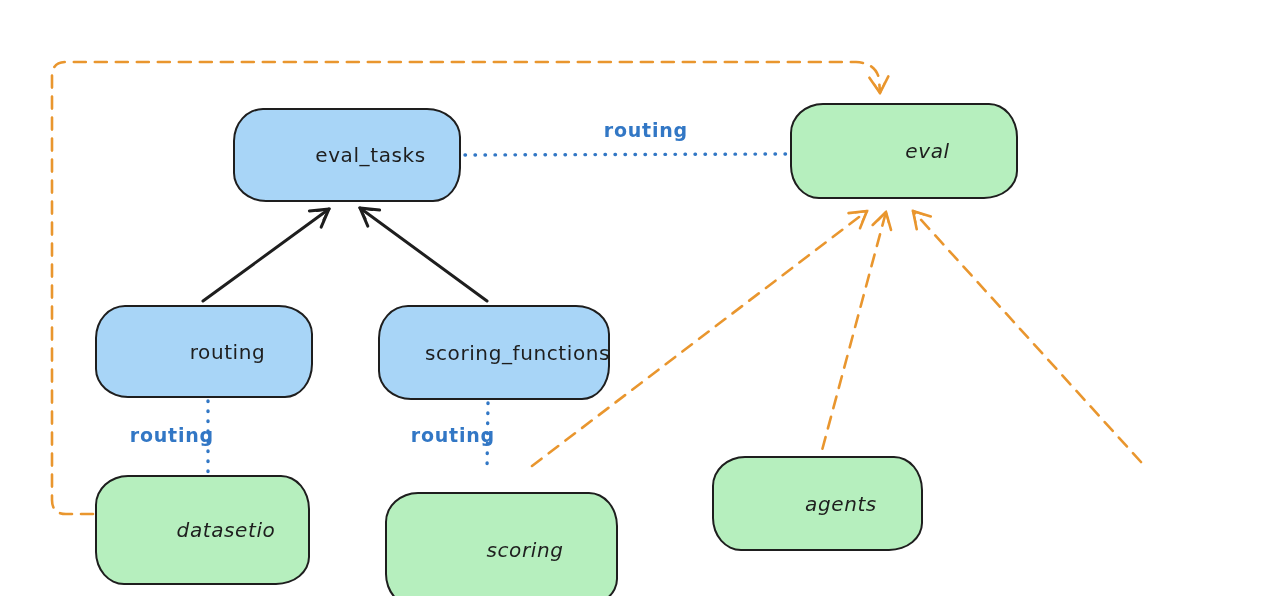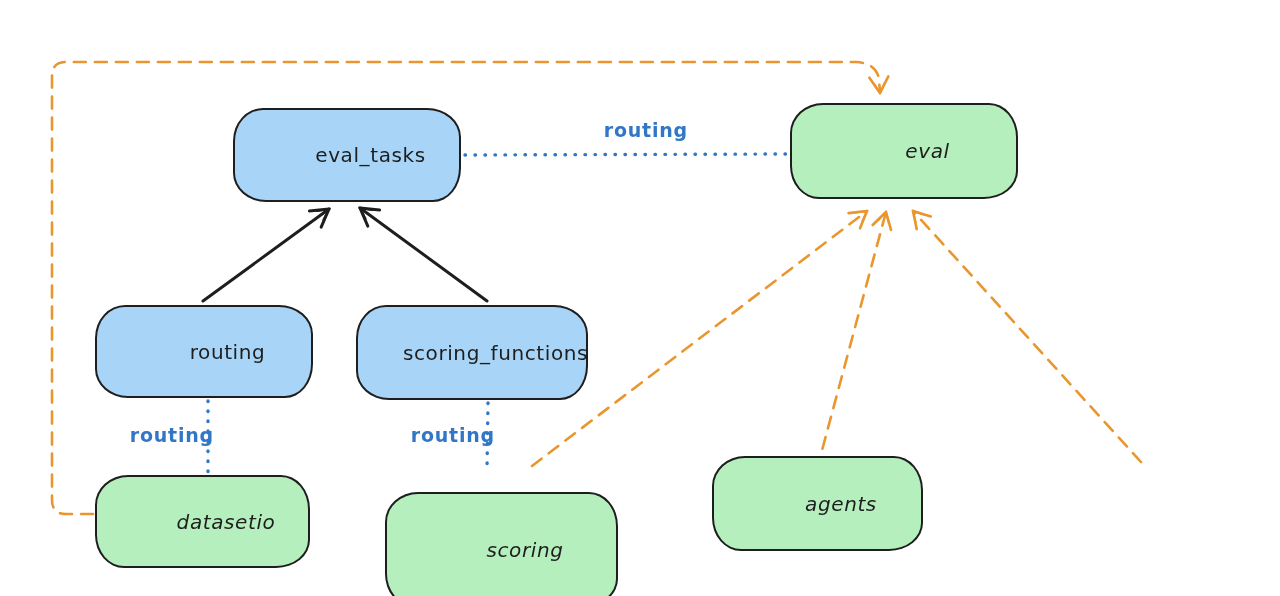--- a/index.html
+++ b/index.html
@@ -40,22 +40,22 @@
     color: var(--stroke);
     text-align: center;
     padding-left: 47px;
   }
   .node.blue  { background: var(--blue_fill);  border-radius: 30px 34px 28px 33px / 33px 29px 34px 29px; }
   .node.green { background: var(--green_fill); border-radius: 33px 29px 34px 29px / 30px 34px 28px 33px; font-style: italic; }
 
   .node-eval-tasks        { left: 233px;  top: 108px; width: 228px; height: 94px; }
   .node-eval              { left: 790px;  top: 103px; width: 228px; height: 96px; }
   .node-datasets          { left: 95px;   top: 305px; width: 218px; height: 93px; }
-  .node-scoring-functions { left: 356px;  top: 305px; width: 232px; height: 95px; }
-  .node-datasetio         { left: 95px;   top: 475px; width: 215px; height: 93px; }
+  .node-scoring-functions { left: 378px;  top: 305px; width: 232px; height: 95px; }
+  .node-datasetio         { left: 95px;   top: 475px; width: 215px; height: 110px; }
   .node-scoring           { left: 385px;  top: 492px; width: 233px; height: 115px; align-items: center; }
   .node-agents            { left: 712px;  top: 456px; width: 211px; height: 95px; }
   .node-inference         { left: 1023px; top: 465px; width: 232px; height: 95px; }
 
   .edge-label {
     position: absolute;
     color: var(--routing_blue);
     font-weight: 700;
     font-size: 19px;
     letter-spacing: 0.8px;

